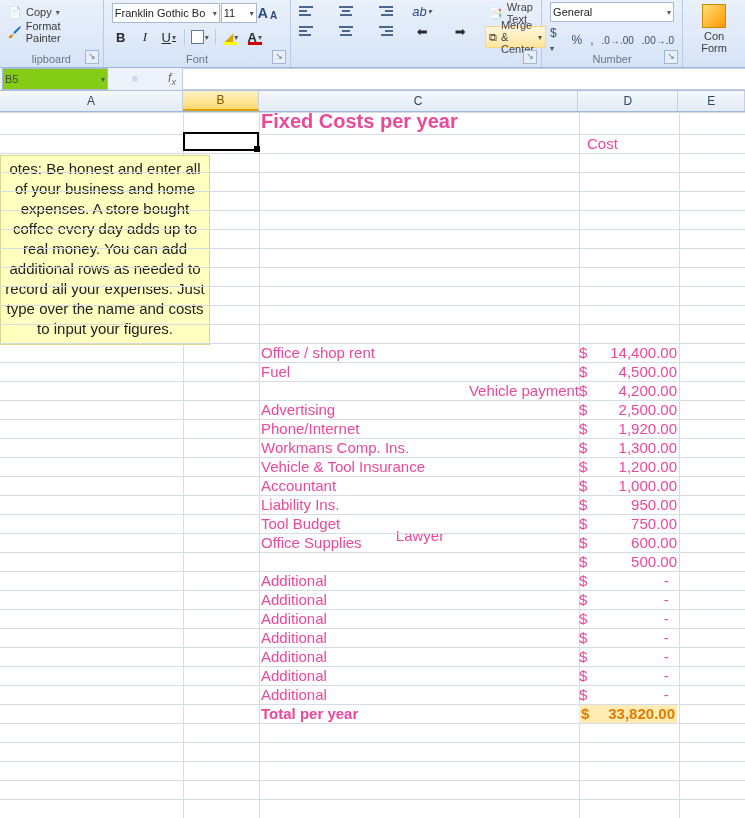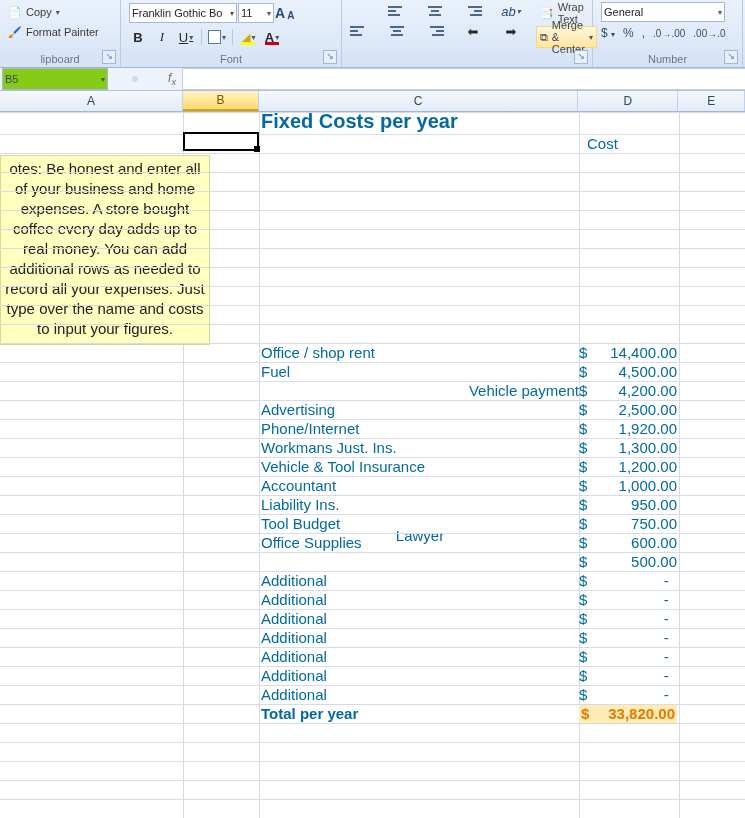--- a/index.html
+++ b/index.html
@@ -99,21 +99,21 @@
   .fill-bucket { color:#d8a400;}
   .font-color-A { position:relative; width:18px; text-align:center;}
   .font-color-A .bar{position:absolute; bottom:1px; left:2px; right:2px; height:3px; background:#c00;}
   .fill-color-A { position:relative; width:18px; text-align:center;}
   .fill-color-A .bar{position:absolute; bottom:1px; left:2px; right:2px; height:3px; background:#ffff00;}
 
   
   .g-align { width:234px; }
   .align-rows{display:flex; gap:16px;}
   .align-col{display:flex; flex-direction:column; gap:2px;}
-  .align-row{display:flex; gap:20px;justify-content:flex-end;}
+  .align-row{display:flex; gap:20px;}
   .ab {width:18px; height:18px; display:flex; flex-direction:column; justify-content:center; cursor:pointer;}
   .ab span{display:block; height:2px; background:#4a678e; margin:1px 0;}
   .ab.al-l span:nth-child(1){width:14px;} .ab.al-l span:nth-child(2){width:8px;} .ab.al-l span:nth-child(3){width:12px;}
   .ab.al-c span{margin-left:auto;margin-right:auto;} .ab.al-c span:nth-child(1){width:14px;} .ab.al-c span:nth-child(2){width:8px;} .ab.al-c span:nth-child(3){width:12px;}
   .ab.al-r span{margin-left:auto;} .ab.al-r span:nth-child(1){width:14px;} .ab.al-r span:nth-child(2){width:8px;} .ab.al-r span:nth-child(3){width:12px;}
   .wrap-btn, .merge-btn{
     display:flex; align-items:center; gap:4px; height:20px; font-size:11px; cursor:pointer;
     border:1px solid transparent; padding:0 3px;
   }
   .merge-btn{border:1px solid #ffd47a; background:linear-gradient(#fff6db,#ffe6a0);}
@@ -211,21 +211,21 @@
     position:absolute;
     width:6px; height:6px;
     background:#000;
     right:-3px; bottom:-3px;
   }
 
   .cell{
     position:absolute;
     font-family:Arial, sans-serif;
     font-size:15px;
-    color:#0369a1;
+    color:#ec4899;
     line-height:19px;
     white-space:nowrap;
   }
   .cell.colC{ left:261px; width:318px; text-align:left;}
   .cell.colD{ left:579px; width:98px;}
   .cell.colD .ds{float:left;}
   .cell.colD .dv{float:right;}
   .hdr-title{font-size:20px; font-weight:bold;}
   .sub-hdr{font-size:15px;}
   .total-cell{
@@ -361,20 +361,27 @@
         <span class="nb"><span>$</span> <span style="font-size:8px;">▾</span></span>
         <span class="nb">%</span>
         <span class="nb">,</span>
         <span class="nb" style="font-size:10px;">.0→.00</span>
         <span class="nb" style="font-size:10px;">.00→.0</span>
       </div>
       <div class="group-label">Number</div>
       <div class="dialog-launcher">↘</div>
     </div>
 
+    <div class="ribbon-group g-tail" style="border-right:none;">
+      <div class="cond">
+        <div class="ci"></div>
+        <span>Con</span>
+        <span>Form</span>
+      </div>
+    </div>
   </div>
 
   <div class="fbar-row">
     <div class="name-box">
       <span>B5</span>
       <span class="dd">▾</span>
     </div>
     <div class="fx-gap">
         <span class="dot"></span>
       </div>
@@ -427,21 +434,21 @@
           <div class="cell colC" style="top: 288px;">Advertising</div>
           <div class="cell colD" style="top: 288px;">
             <span class="ds">$</span>
             <span class="dv">2,500.00</span>
           </div>
           <div class="cell colC" style="top: 307px;">Phone/Internet</div>
           <div class="cell colD" style="top: 307px;">
             <span class="ds">$</span>
             <span class="dv">1,920.00</span>
           </div>
-          <div class="cell colC" style="top: 326px;">Workmans Just. Ins.</div>
+          <div class="cell colC" style="top: 326px;">Workmans Comp. Ins.</div>
           <div class="cell colD" style="top: 326px;">
             <span class="ds">$</span>
             <span class="dv">1,300.00</span>
           </div>
           <div class="cell colC" style="top: 345px;">Vehicle &amp; Tool Insurance</div>
           <div class="cell colD" style="top: 345px;">
             <span class="ds">$</span>
             <span class="dv">1,200.00</span>
           </div>
           <div class="cell colC" style="top: 364px;">Accountant</div>

